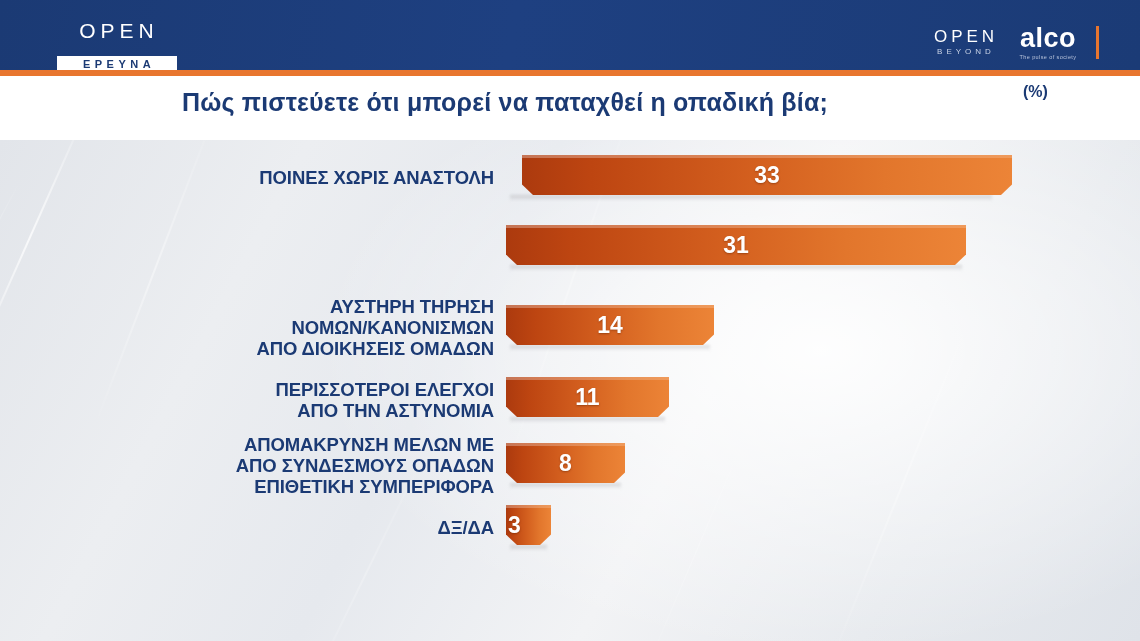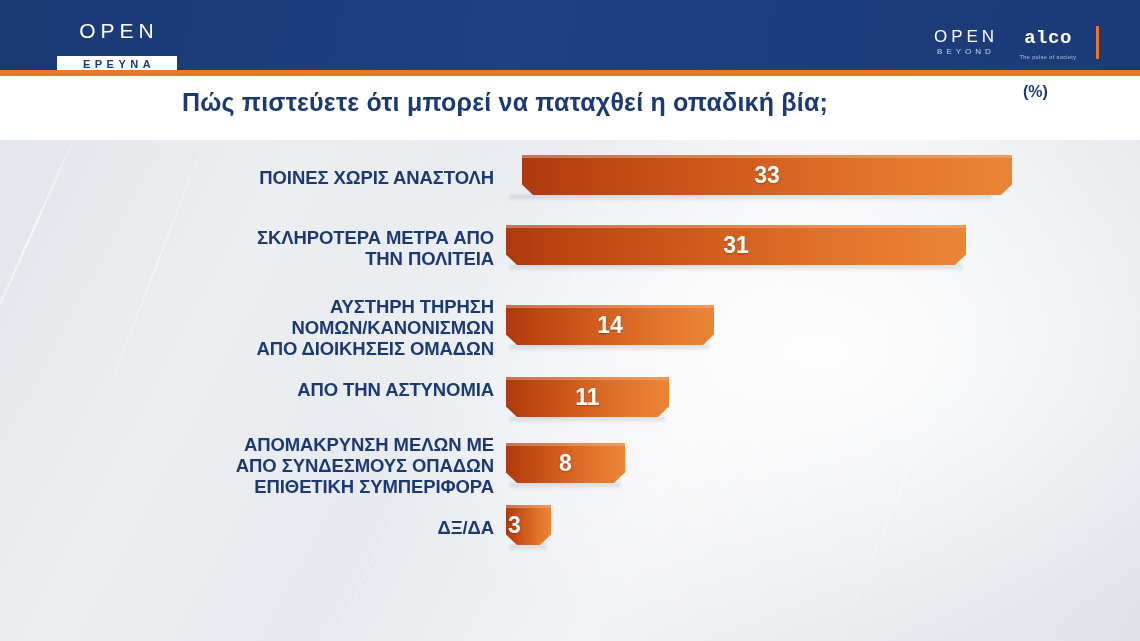--- a/index.html
+++ b/index.html
@@ -85,22 +85,22 @@
     padding-left: 4px;
   }
 
   .logo-alco {
     position: absolute;
     left: 1009px; top: 24px;
     width: 78px;
     text-align: center;
   }
   .alco-word {
-    font-family: Liberation Mono, monospace;
-    font-size: 19px;
+    font-family: Liberation Sans, sans-serif;
+    font-size: 27px;
     color: #ffffff;
     font-weight: 700;
     line-height: 29px;
     letter-spacing: 0.5px;
   }
   .alco-tag {
     font-size: 5.5px;
     color: #b9c4dc;
     letter-spacing: 0.4px;
     line-height: 9px;
@@ -281,24 +281,20 @@
             <div>ΠΟΙΝΕΣ ΧΩΡΙΣ ΑΝΑΣΤΟΛΗ</div>
           </div>
           <div class="bar-wrap" style="width: 490px; padding-left: 16px;">
             <div class="bar-shadow" style="width: 482px;"></div>
             <div class="bar">
               <div class="bar-value">33</div>
             </div>
           </div>
         </div>
         <div class="row" style="top: 85px;">
-          <div class="row-label two">
-            <div>ΣΚΛΗΡΟΤΕΡΑ ΜΕΤΡΑ ΑΠΟ</div>
-            <div>ΤΗΝ ΠΟΛΙΤΕΙΑ</div>
-          </div>
           <div class="bar-wrap" style="width: 460px;">
             <div class="bar-shadow" style="width: 452px;"></div>
             <div class="bar">
               <div class="bar-value">31</div>
             </div>
           </div>
         </div>
         <div class="row" style="top: 165px;">
           <div class="row-label three">
             <div>ΑΥΣΤΗΡΗ ΤΗΡΗΣΗ</div>
@@ -307,20 +303,21 @@
           </div>
           <div class="bar-wrap" style="width: 208px;">
             <div class="bar-shadow" style="width: 200px;"></div>
             <div class="bar">
               <div class="bar-value">14</div>
             </div>
           </div>
         </div>
         <div class="row" style="top: 237px;">
           <div class="row-label two">
+            <div>ΠΕΡΙΣΣΟΤΕΡΟΙ ΕΛΕΓΧΟΙ</div>
             <div>ΑΠΟ ΤΗΝ ΑΣΤΥΝΟΜΙΑ</div>
           </div>
           <div class="bar-wrap" style="width: 163px;">
             <div class="bar-shadow" style="width: 155px;"></div>
             <div class="bar">
               <div class="bar-value">11</div>
             </div>
           </div>
         </div>
         <div class="row" style="top: 303px;">

